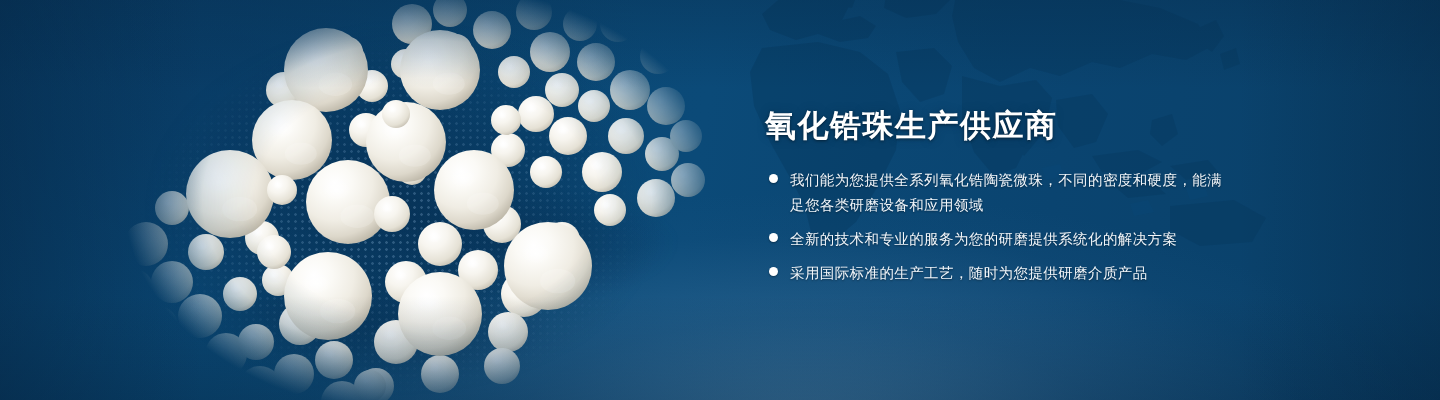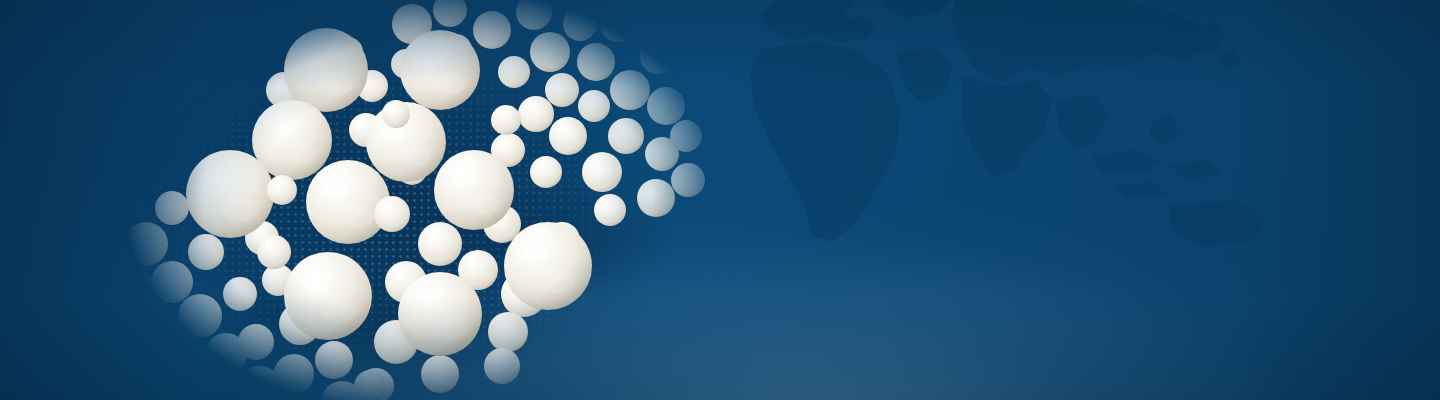--- a/index.html
+++ b/index.html
@@ -266,14 +266,32 @@
           <use href="#s" transform="translate(396,126) scale(15)"></use>
           <use href="#s" transform="translate(392,372) scale(18)"></use>
           <use href="#s" transform="translate(260,392) scale(16)"></use>
         </g>
       </svg>
     </div>
   </div>
 
   <div class="bg-vignette"></div>
 
+  <div class="copy">
+    <div class="headline">氧化锆珠生产供应商</div>
+
+    <ul class="bullets">
+      <li class="bullet">
+        <span class="dot"></span>
+        <span class="btext">我们能为您提供全系列氧化锆陶瓷微珠，不同的密度和硬度，能满足您各类研磨设备和应用领域</span>
+      </li>
+      <li class="bullet">
+        <span class="dot"></span>
+        <span class="btext">全新的技术和专业的服务为您的研磨提供系统化的解决方案</span>
+      </li>
+      <li class="bullet">
+        <span class="dot"></span>
+        <span class="btext">采用国际标准的生产工艺，随时为您提供研磨介质产品</span>
+      </li>
+    </ul>
+  </div>
 
 </div>
 
 </body></html>

